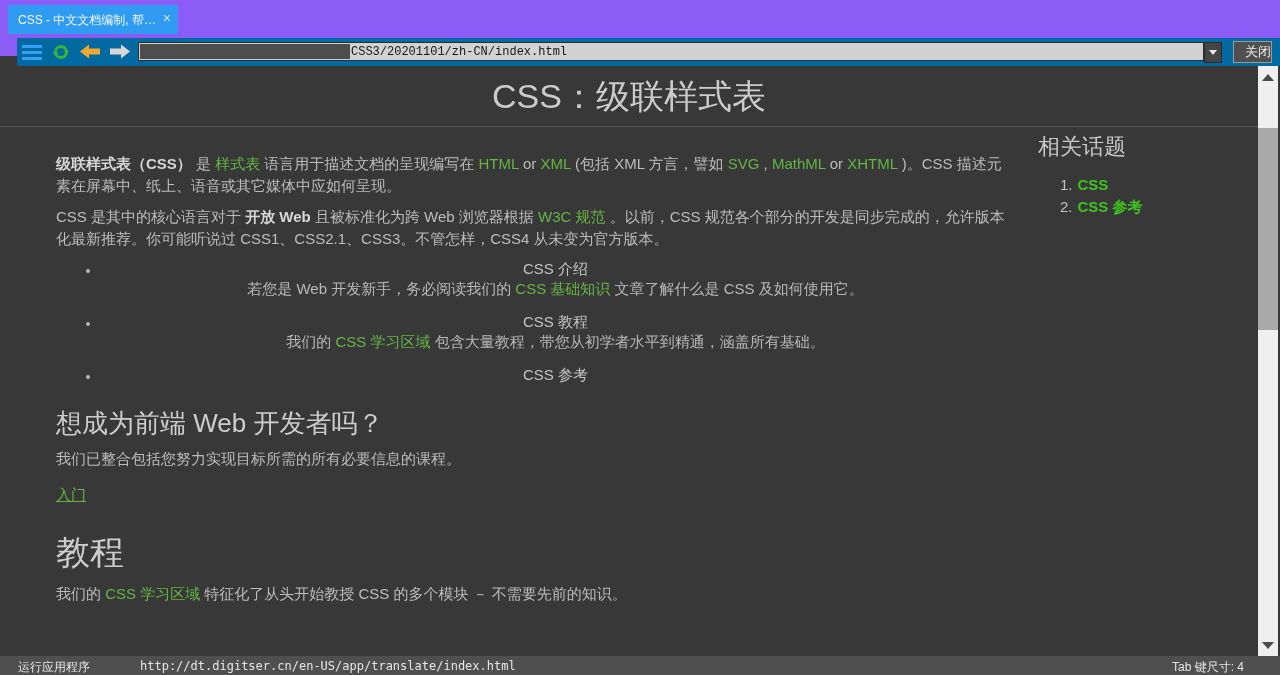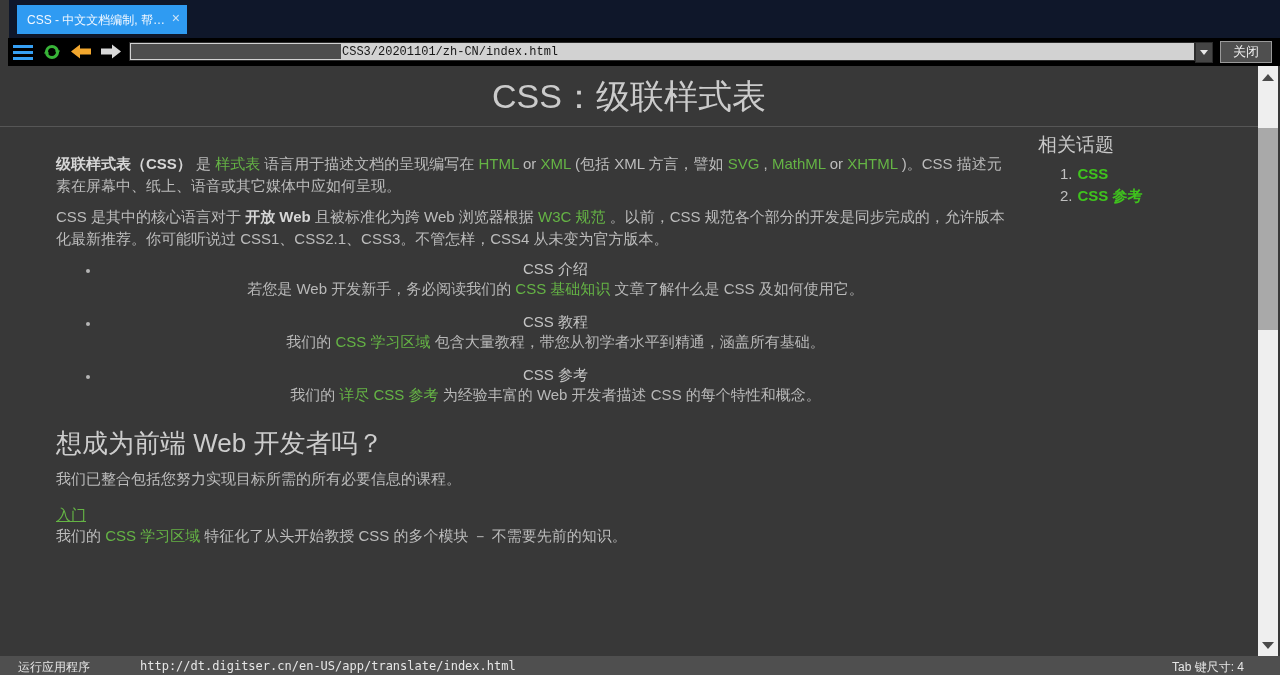--- a/index.html
+++ b/index.html
@@ -2,63 +2,63 @@
 <html style="--tab-blue: #2f9bf2; --menu-blue: #36a0f4; --refresh-green: #38b438; --back-orange: #f2a72e; --forward-gray: #d8d8d8; --link-green: #65b445; --strong-link-green: #3fc41d; --content-bg: #383838;"><head>
 <meta charset="utf-8">
 <style>
   html,body{margin:0;padding:0;}
   body{
     width:1280px;height:675px;position:relative;overflow:hidden;
     background:#383838;
     font-family:"Liberation Sans","DejaVu Sans",sans-serif;
   }
   
-  .tabbar{position:absolute;top:0;left:0;right:0;height:56px;background:#0f172a;margin-left:9px;}
+  .tabbar{position:absolute;top:0;left:0;right:0;height:56px;background:#8b5cf6;}
   .tab{position:absolute;left:8px;top:5px;width:170px;height:29px;background:var(--tab-blue);}
   .tab-title{position:absolute;left:10px;top:7px;font-size:12px;color:#f2f8ff;white-space:nowrap;}
   .tab-close{position:absolute;right:7px;top:5px;font-size:14px;color:#cfe4f6;cursor:default;}
   
-  .toolbar{position:absolute;top:38px;left:8px;right:0;height:28px;background:#000000;}
+  .toolbar{position:absolute;top:38px;left:17px;right:0;height:28px;background:#0369a1;}
   .menu{position:absolute;left:5px;top:7px;width:20px;height:15px;}
   .menu i{display:block;height:3px;background:var(--menu-blue);margin-bottom:3px;}
   .menu i:last-child{margin-bottom:0;}
   .tool-svg{position:absolute;top:5px;}
   .refresh-svg{left:35px;}
   .back-svg{left:61px;}
   .fwd-svg{left:91px;}
   .refresh-svg path{stroke:var(--refresh-green);stroke-width:3;fill:none;}
   .refresh-svg polygon{fill:var(--refresh-green);}
   .back-svg path{fill:var(--back-orange);}
   .fwd-svg path{fill:var(--forward-gray);}
   .addressbar{position:absolute;left:121px;top:4px;width:1064px;height:17px;background:#d2d2d2;border:1px solid #2d2d2d;}
   .addr-selection{position:absolute;left:1px;top:1px;bottom:1px;width:210px;background:#4d4d4d;}
   .addr-text{position:absolute;left:212px;top:2px;font-family:"Liberation Mono","DejaVu Sans Mono",monospace;font-size:12px;color:#161616;white-space:nowrap;}
   .addr-drop{position:absolute;left:1187px;top:4px;width:16px;height:19px;background:#454545;border:1px solid #2b2b2b;}
   .tri-down{position:absolute;left:4px;top:7px;width:0;height:0;border-left:4px solid transparent;border-right:4px solid transparent;border-top:5px solid #e8e8e8;}
-  .close-btn{position:absolute;right:8px;top:3px;width:52px;height:22px;background:#4f4f4f;border:1px solid #9a9a9a;color:#efefef;font-size:13px;font-family:inherit;padding:0;}
+  .close-btn{position:absolute;right:8px;top:3px;width:39px;height:22px;background:#4f4f4f;border:1px solid #9a9a9a;color:#efefef;font-size:13px;font-family:inherit;padding:0;text-align:right;}
   
   .content{position:absolute;top:66px;left:0;right:0;bottom:19px;background:var(--content-bg);}
   .scroll-area{position:absolute;top:0;left:0;right:22px;bottom:0;overflow:hidden;}
   .page-title{margin:10px 0 16px;padding-bottom:10px;border-bottom:1px solid #565656;
     text-align:center;font-size:34px;font-weight:400;color:#cbcbcb;line-height:40px;}
   .main-col{margin:26px 0 0 56px;width:955px;}
   .para{margin:0 0 9px;font-size:15px;line-height:22px;color:#bcbcbc;}
   .bold{font-weight:700;color:#d6d6d6;}
   .link{color:var(--link-green);}
   .bullets{margin:5px 0 0;padding-left:44px;list-style:disc;}
   .bullets li{margin-bottom:13px;line-height:20px;color:#b5b5b5;text-align:center;}
   .bullets li::marker{color:#b5b5b5;font-size:12px;}
   .b-title{font-size:15px;color:#c3c3c3;}
   .b-desc{font-size:15px;color:#b8b8b8;}
   .h2{font-size:26px;font-weight:400;color:#cdcdcd;margin:22px 0 9px;line-height:32px;}
   .h2.big{font-size:34px;margin:26px 0 10px;line-height:42px;}
   .link-line{color:var(--link-green);font-size:15px;margin-top:16px;text-decoration:underline;}
   
   .sidebar{position:absolute;left:1038px;top:66px;width:170px;}
-  .sidebar h3{margin:0 0 6px;font-size:19px;font-weight:400;color:#c9c9c9;}
+  .sidebar h3{margin:0 0 13px;font-size:22px;font-weight:400;color:#c9c9c9;}
   .rt-item{margin:2px 0 0 22px;font-size:15px;line-height:20px;white-space:nowrap;}
   .rt-num{color:#c0c0c0;margin-right:5px;}
   .rt-label{color:var(--strong-link-green);font-weight:700;}
   
   .scrollbar{position:absolute;top:0;right:2px;width:20px;height:100%;background:#efefef;}
   .sb-up{position:absolute;top:8px;left:4px;width:0;height:0;border-left:6px solid transparent;border-right:6px solid transparent;border-bottom:7px solid #4a4a4a;}
   .sb-thumb{position:absolute;top:62px;left:0;width:100%;height:202px;background:#a9a9a9;}
   .sb-down{position:absolute;bottom:7px;left:4px;width:0;height:0;border-left:6px solid transparent;border-right:6px solid transparent;border-top:7px solid #4a4a4a;}
   
   .statusbar{position:absolute;left:0;right:0;bottom:0;height:19px;background:#4f4f4f;color:#e6e6e6;}
@@ -116,28 +116,28 @@
         <li>
           <div class="b-title">CSS 介绍</div>
           <div class="b-desc"><span>若您是 Web 开发新手，务必阅读我们的 </span><span class="link">CSS 基础知识</span><span> 文章了解什么是 CSS 及如何使用它。</span></div>
         </li>
         <li>
           <div class="b-title">CSS 教程</div>
           <div class="b-desc"><span>我们的 </span><span class="link">CSS 学习区域</span><span> 包含大量教程，带您从初学者水平到精通，涵盖所有基础。</span></div>
         </li>
         <li>
           <div class="b-title">CSS 参考</div>
-          <div class="b-desc"><span>我们的 </span><span class="link">详尽 CSS 参考</span><span> 为经验丰富的 Web 开发者描述 CSS 的每个特性和概念。</span></div>
         </li>
       </ul>
 
       <h2 class="h2">想成为前端 Web 开发者吗？</h2>
       <p class="para">我们已整合包括您努力实现目标所需的所有必要信息的课程。</p>
       <div class="link-line">入门</div>
 
+      <h2 class="h2 big">教程</h2>
       <p class="para"><span>我们的 </span><span class="link">CSS 学习区域</span><span> 特征化了从头开始教授 CSS 的多个模块 － 不需要先前的知识。</span></p>
 
     </div>
 
     <aside class="sidebar">
       <h3>相关话题</h3>
       <div class="rt-item">
         <span class="rt-num">1.</span><span class="rt-label">CSS</span>
       </div>
       <div class="rt-item">

